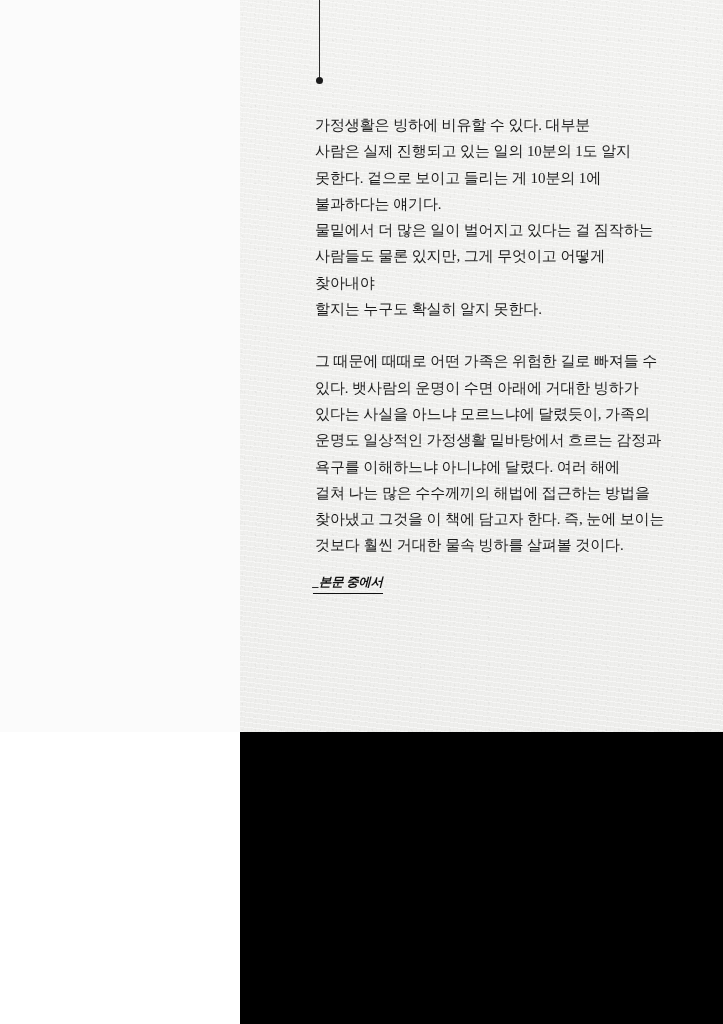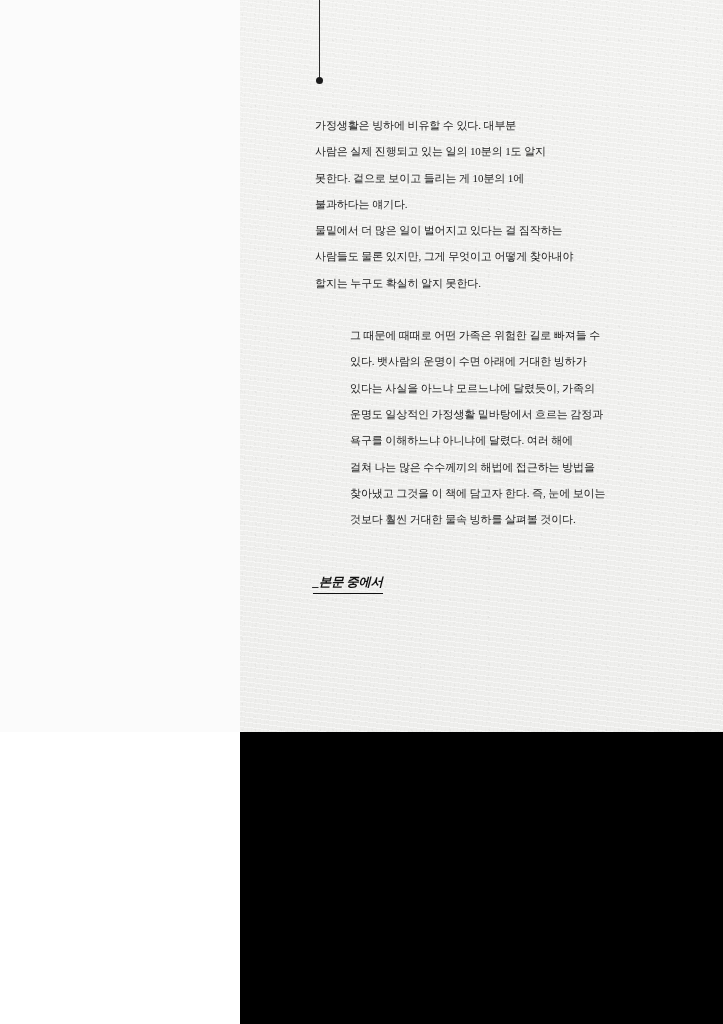--- a/index.html
+++ b/index.html
@@ -96,28 +96,28 @@
 
   
   .quote-block {
     position: absolute;
     left: 315px;
     top: 112px;
     width: 352px;
   }
   .para {
     margin: 0 0 26px 0;
-    font-size: 11px;
+    font-size: 15px;
     line-height: 26.3px;
     color: #1c1c1c;
     letter-spacing: -0.1px;
     word-break: keep-all;
     white-space: pre-line;
   }
-  .para:last-of-type { margin-bottom: 0; margin-left: 35px; }
+  .para:last-of-type { margin-bottom: 0; }
 
   .attribution {
     position: absolute;
     left: 313px;
     top: 572px;
     font-size: 12.4px;
     line-height: 20px;
     font-weight: bold;
     color: #111111;
     letter-spacing: -0.2px;

